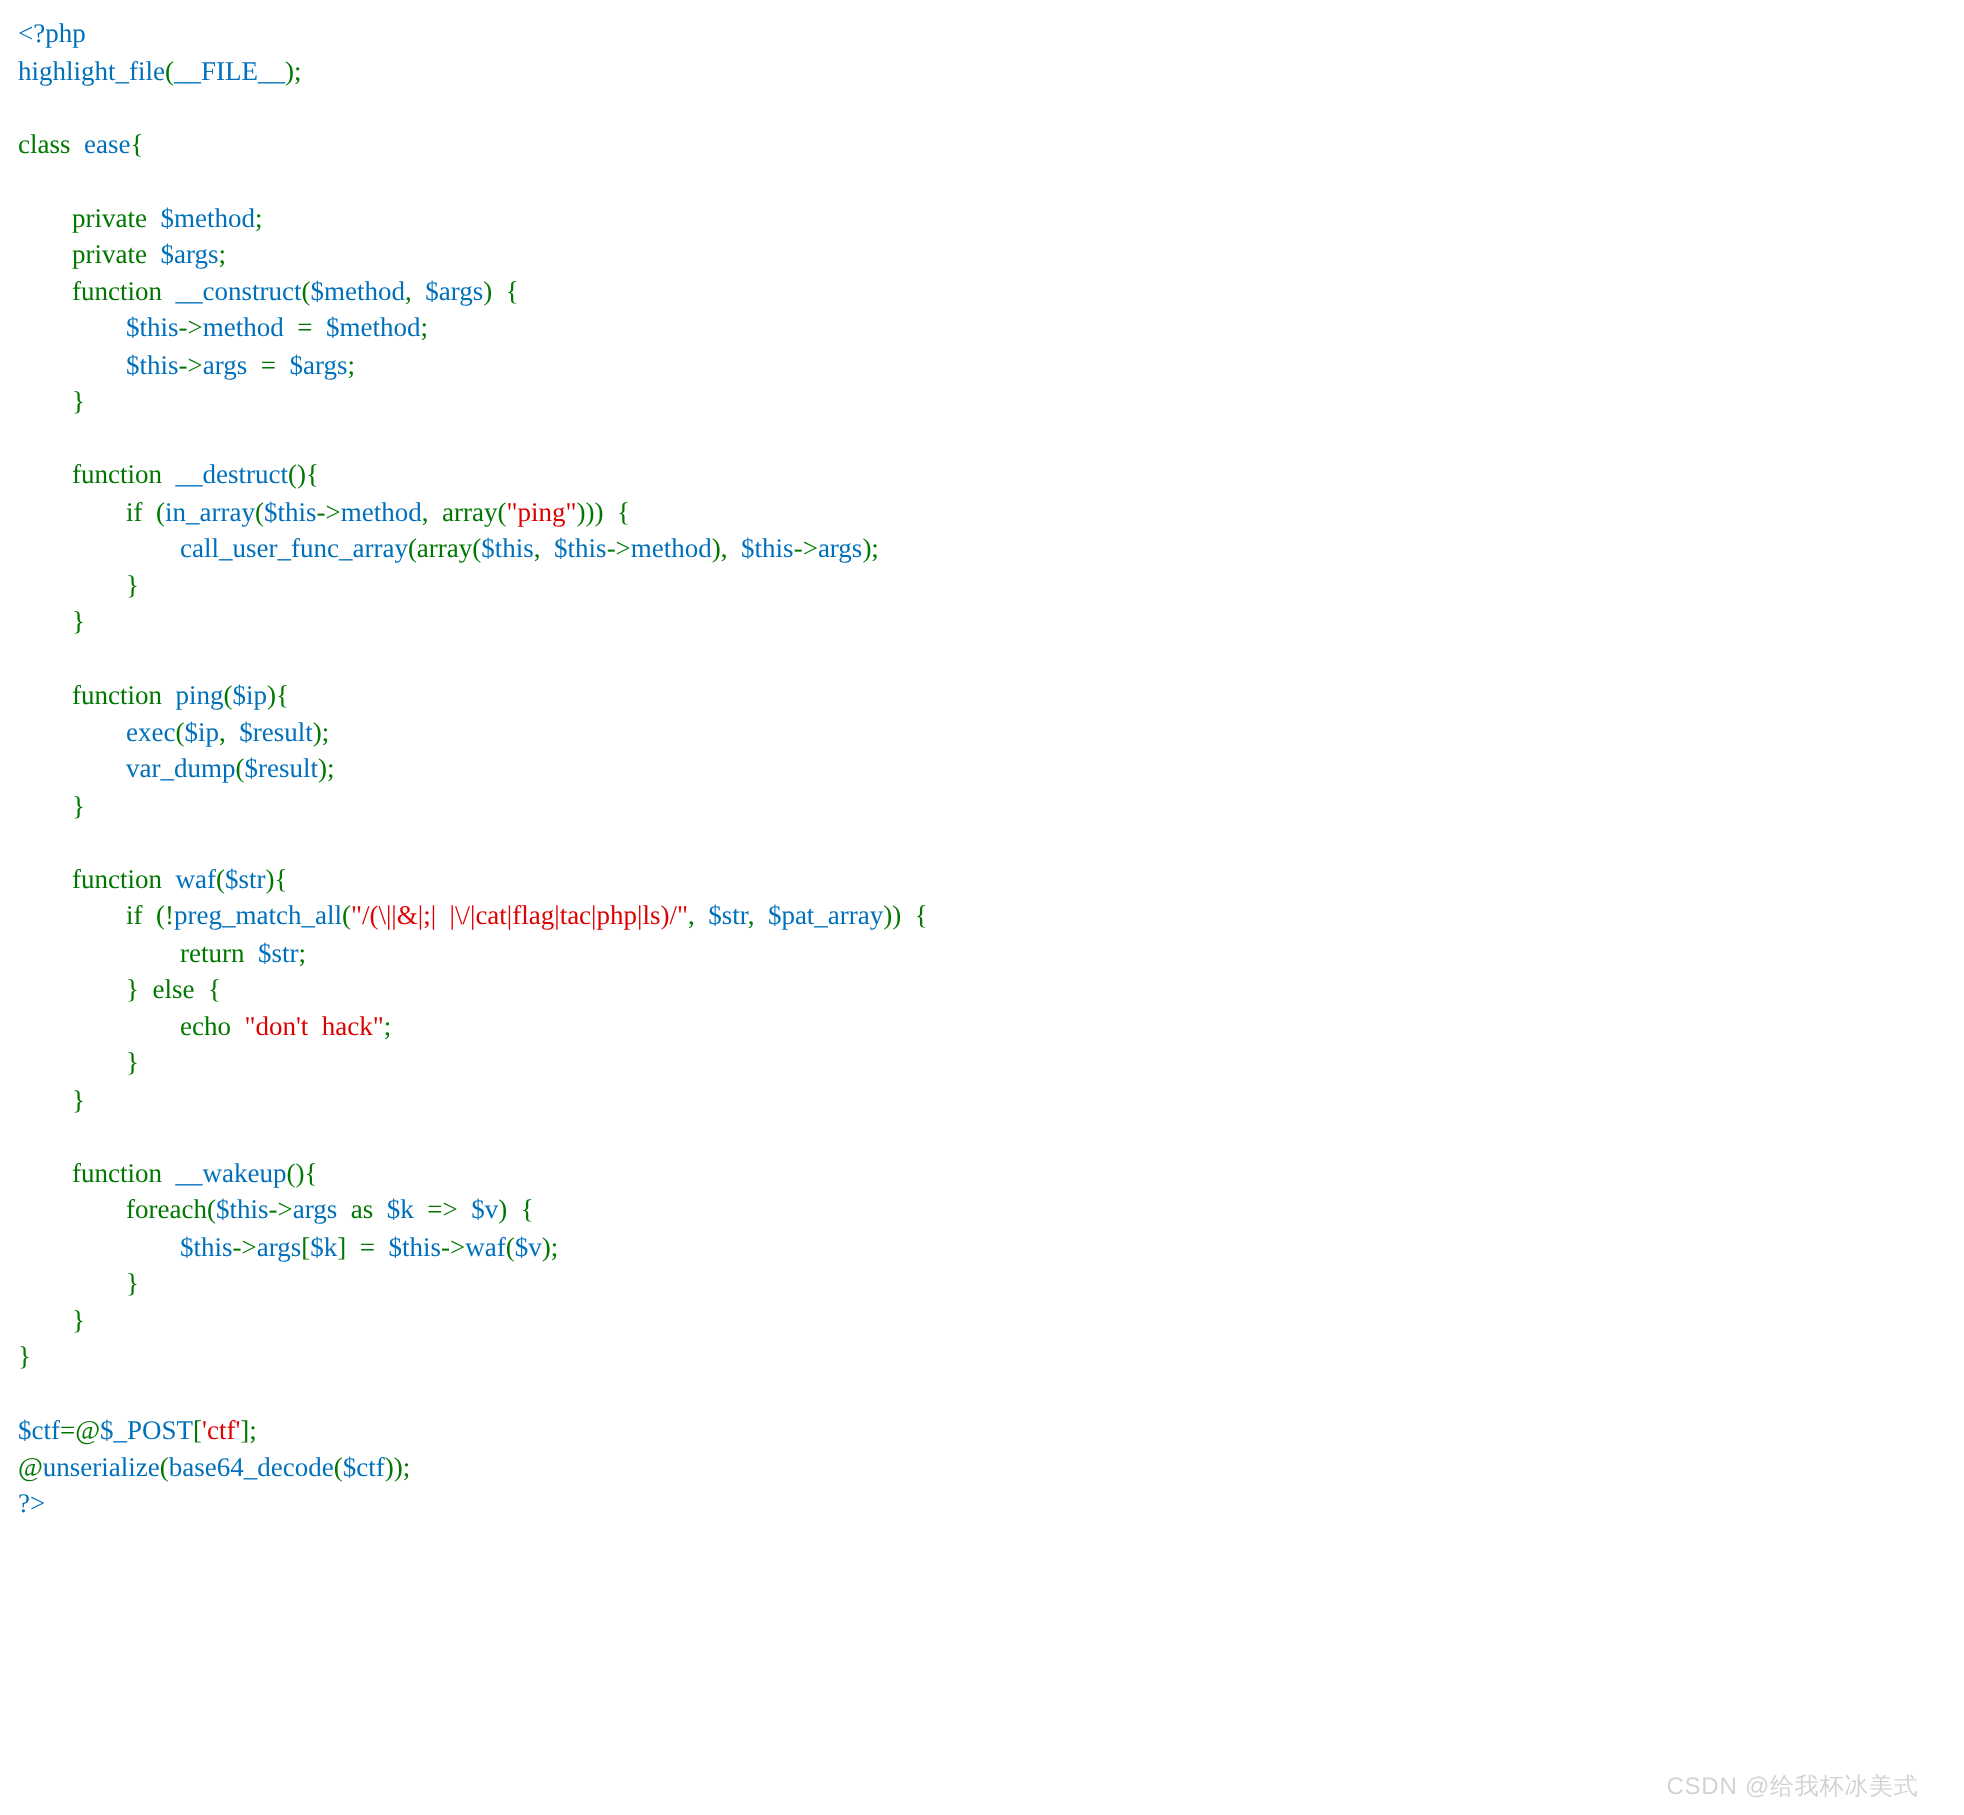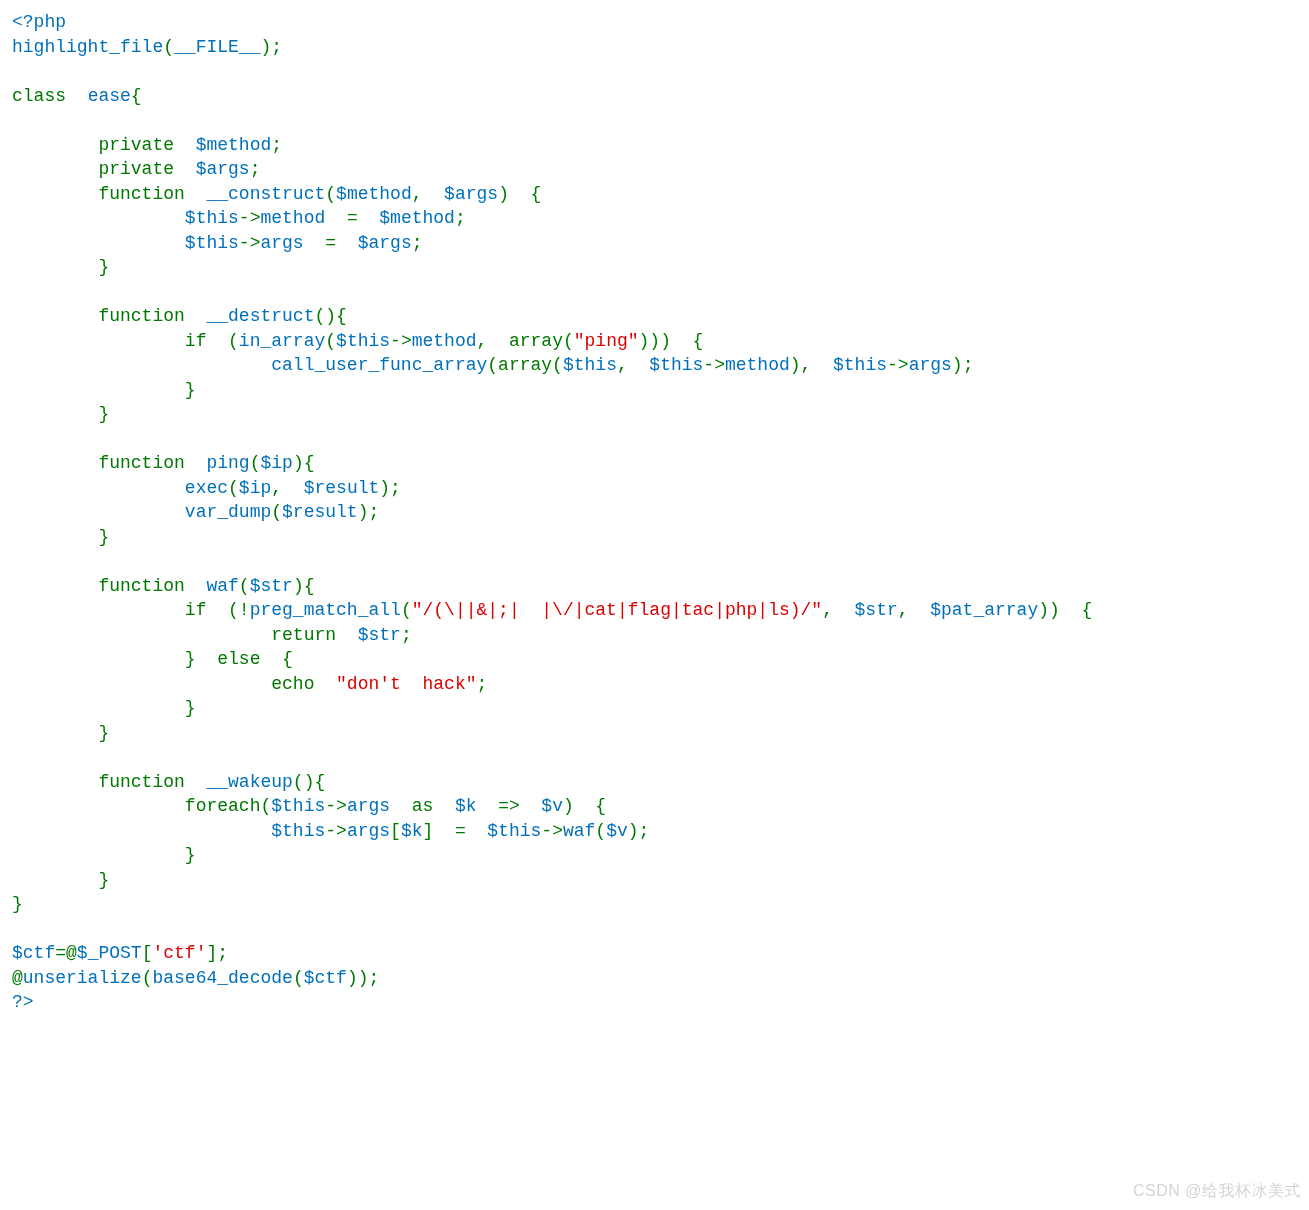--- a/index.html
+++ b/index.html
@@ -8,32 +8,32 @@
     width: 1309px;
     height: 1210px;
     background: #ffffff;
     font-family: "SimSun", "NSimSun", "Songti SC", "Noto Serif CJK SC", serif;
     font-size: 18px;
     overflow: hidden;
   }
   pre.code {
     margin: 0;
     padding: 10px 12px;
-    font-family: Liberation Mono, monospace;
+    font-family: Liberation Serif, serif;
     font-size: 18px;
     line-height: 24.5px;
     white-space: pre;
     color: #0070BB;
   }
   .t-default { color: #0070BB; }
   .t-keyword { color: #007700; }
   .t-string  { color: #DD0000; }
   .watermark {
     position: absolute;
-    right: 8px;
+    right: 30px;
     bottom: 8px;
     font-family: "Microsoft YaHei", "PingFang SC", sans-serif;
     font-size: 16px;
     color: rgba(0,0,0,0.18);
     letter-spacing: 0.5px;
     pointer-events: none;
     user-select: none;
   }
 </style>
 </head>

